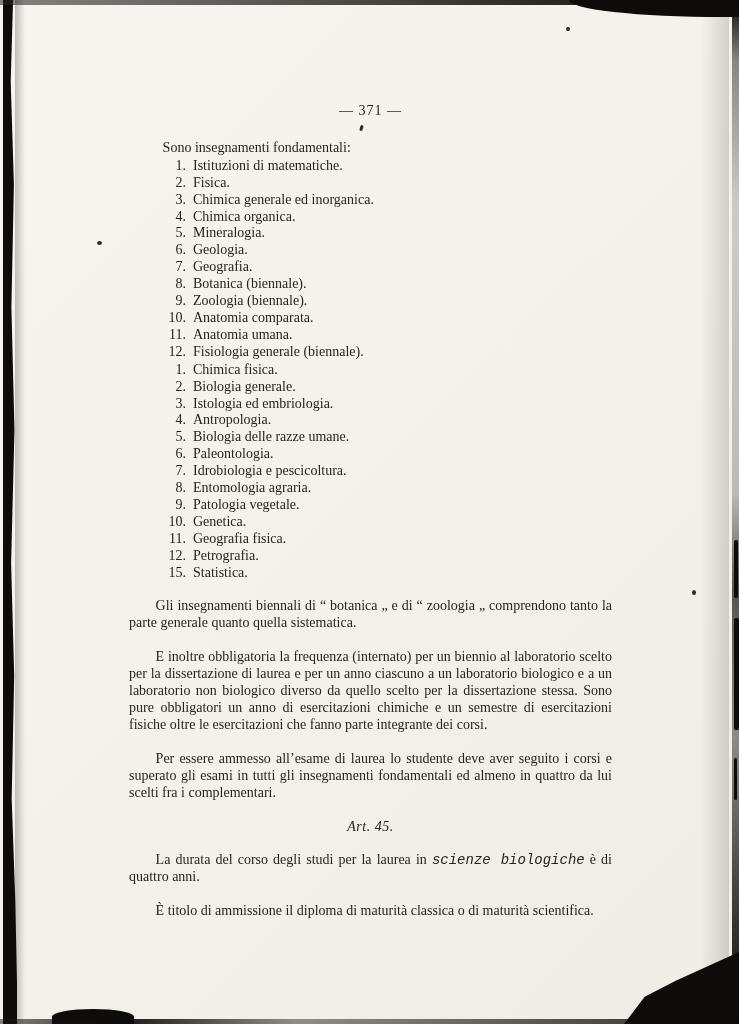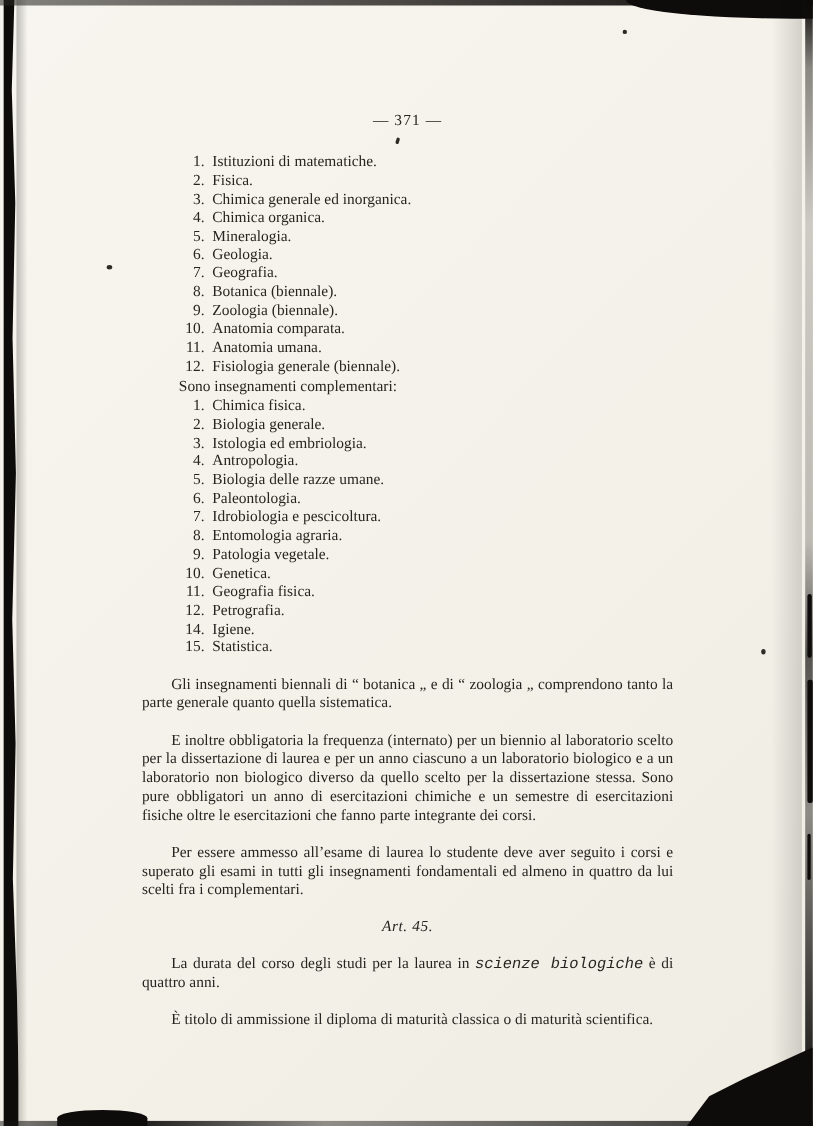--- a/index.html
+++ b/index.html
@@ -103,20 +103,21 @@
   <div class="edge-bottom" style="position:absolute;"></div>
   <div class="speckle speckle-margin-left"></div>
   <div class="speckle speckle-top-right"></div>
   <div class="speckle speckle-right-margin"></div>
   <div class="speckle speckle-page-number"></div>
 
   <div class="content">
 
     <div class="page-number">— 371 —</div>
 
+    <p class="list-heading">Sono insegnamenti fondamentali:</p>
 
     <div class="course-list">
       <div class="course-item">
           <span class="num">1.</span>
           <span class="txt">Istituzioni di matematiche.</span>
         </div>
       <div class="course-item">
           <span class="num">2.</span>
           <span class="txt">Fisica.</span>
         </div>
@@ -155,21 +156,20 @@
       <div class="course-item">
           <span class="num">11.</span>
           <span class="txt">Anatomia umana.</span>
         </div>
       <div class="course-item">
           <span class="num">12.</span>
           <span class="txt">Fisiologia generale (biennale).</span>
         </div>
     </div>
 
-    <p class="list-heading">Sono insegnamenti complementari:</p>
 
     <div class="course-list">
       <div class="course-item">
           <span class="num">1.</span>
           <span class="txt">Chimica fisica.</span>
         </div>
       <div class="course-item">
           <span class="num">2.</span>
           <span class="txt">Biologia generale.</span>
         </div>
@@ -207,24 +207,20 @@
         </div>
       <div class="course-item">
           <span class="num">11.</span>
           <span class="txt">Geografia fisica.</span>
         </div>
       <div class="course-item">
           <span class="num">12.</span>
           <span class="txt">Petrografia.</span>
         </div>
       <div class="course-item">
-          <span class="num">14.</span>
-          <span class="txt">Igiene.</span>
-        </div>
-      <div class="course-item">
           <span class="num">15.</span>
           <span class="txt">Statistica.</span>
         </div>
     </div>
 
     <p class="para">Gli insegnamenti biennali di “ botanica „ e di “ zoologia „ comprendono tanto la parte generale quanto quella sistematica.</p>
 
     <p class="para">E inoltre obbligatoria la frequenza (internato) per un biennio al laboratorio scelto per la dissertazione di laurea e per un anno ciascuno a un laboratorio biologico e a un laboratorio non biologico diverso da quello scelto per la dissertazione stessa. Sono pure obbligatori un anno di esercitazioni chimiche e un semestre di esercitazioni fisiche oltre le esercitazioni che fanno parte integrante dei corsi.</p>
 
     <p class="para">Per essere ammesso all’esame di laurea lo studente deve aver seguito i corsi e superato gli esami in tutti gli insegnamenti fondamentali ed almeno in quattro da lui scelti fra i complementari.</p>

